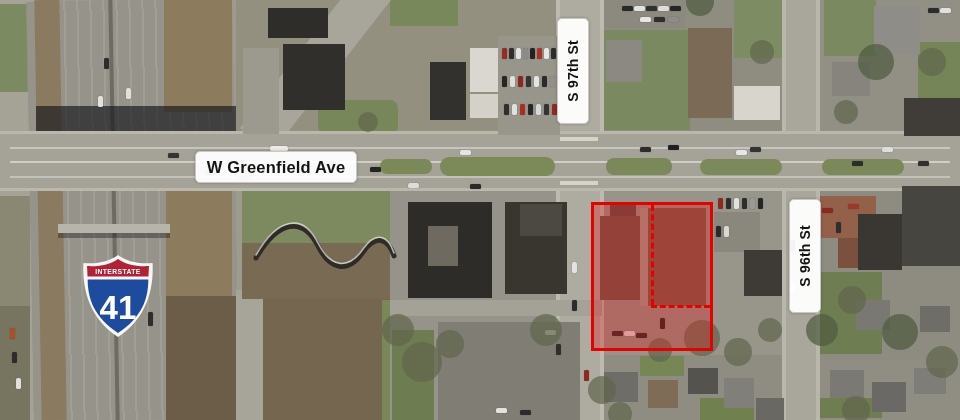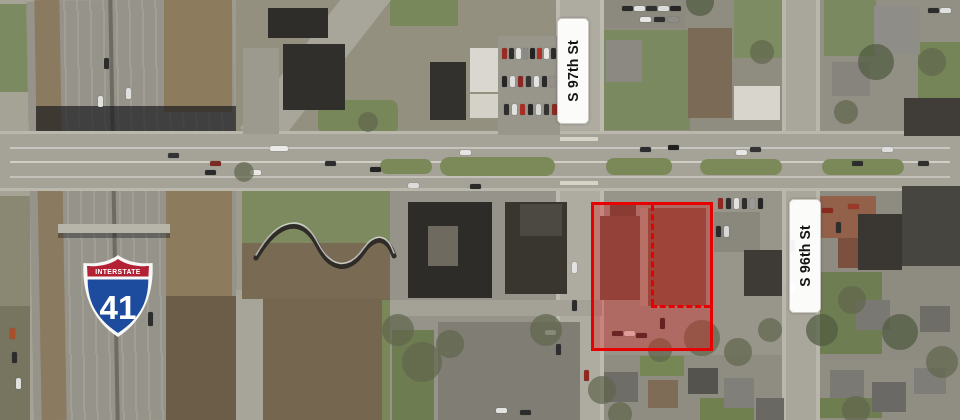--- a/index.html
+++ b/index.html
@@ -258,20 +258,23 @@
     </div>
 
     <svg id="shield" viewBox="0 0 100 116">
       <path d="M50,1 C62,10 79,14 98,12 C100,50 89,89 50,115 C11,89 0,50 2,12 C21,14 38,10 50,1 Z" fill="#f7f7f5"></path>
       <path d="M50,6.5 C61,14 75,17.5 93,16.5 L92.3,31 L7.7,31 L7,16.5 C25,17.5 39,14 50,6.5 Z" fill="#b22234"></path>
       <path d="M7.9,35 L92.1,35 C92,63 83,87 50,109.5 C17,87 8,63 7.9,35 Z" fill="#1d4b9e"></path>
       <text x="50" y="27" text-anchor="middle" fill="#ffffff" font-family="Liberation Sans, sans-serif" font-size="9.5" font-weight="bold" letter-spacing="0.5">INTERSTATE</text>
       <text x="50" y="90" text-anchor="middle" fill="#ffffff" font-family="Liberation Sans, sans-serif" font-size="46" font-weight="bold">41</text>
     </svg>
 
+    <div id="lbl-greenfield" class="street-label">
+      <span>W Greenfield Ave</span>
+    </div>
     <div id="lbl-s97" class="street-label v-label">
       <span>S 97th St</span>
     </div>
     <div id="lbl-s96" class="street-label v-label">
       <span>S 96th St</span>
     </div>
   </div>
 </div>
 
 </body></html>

